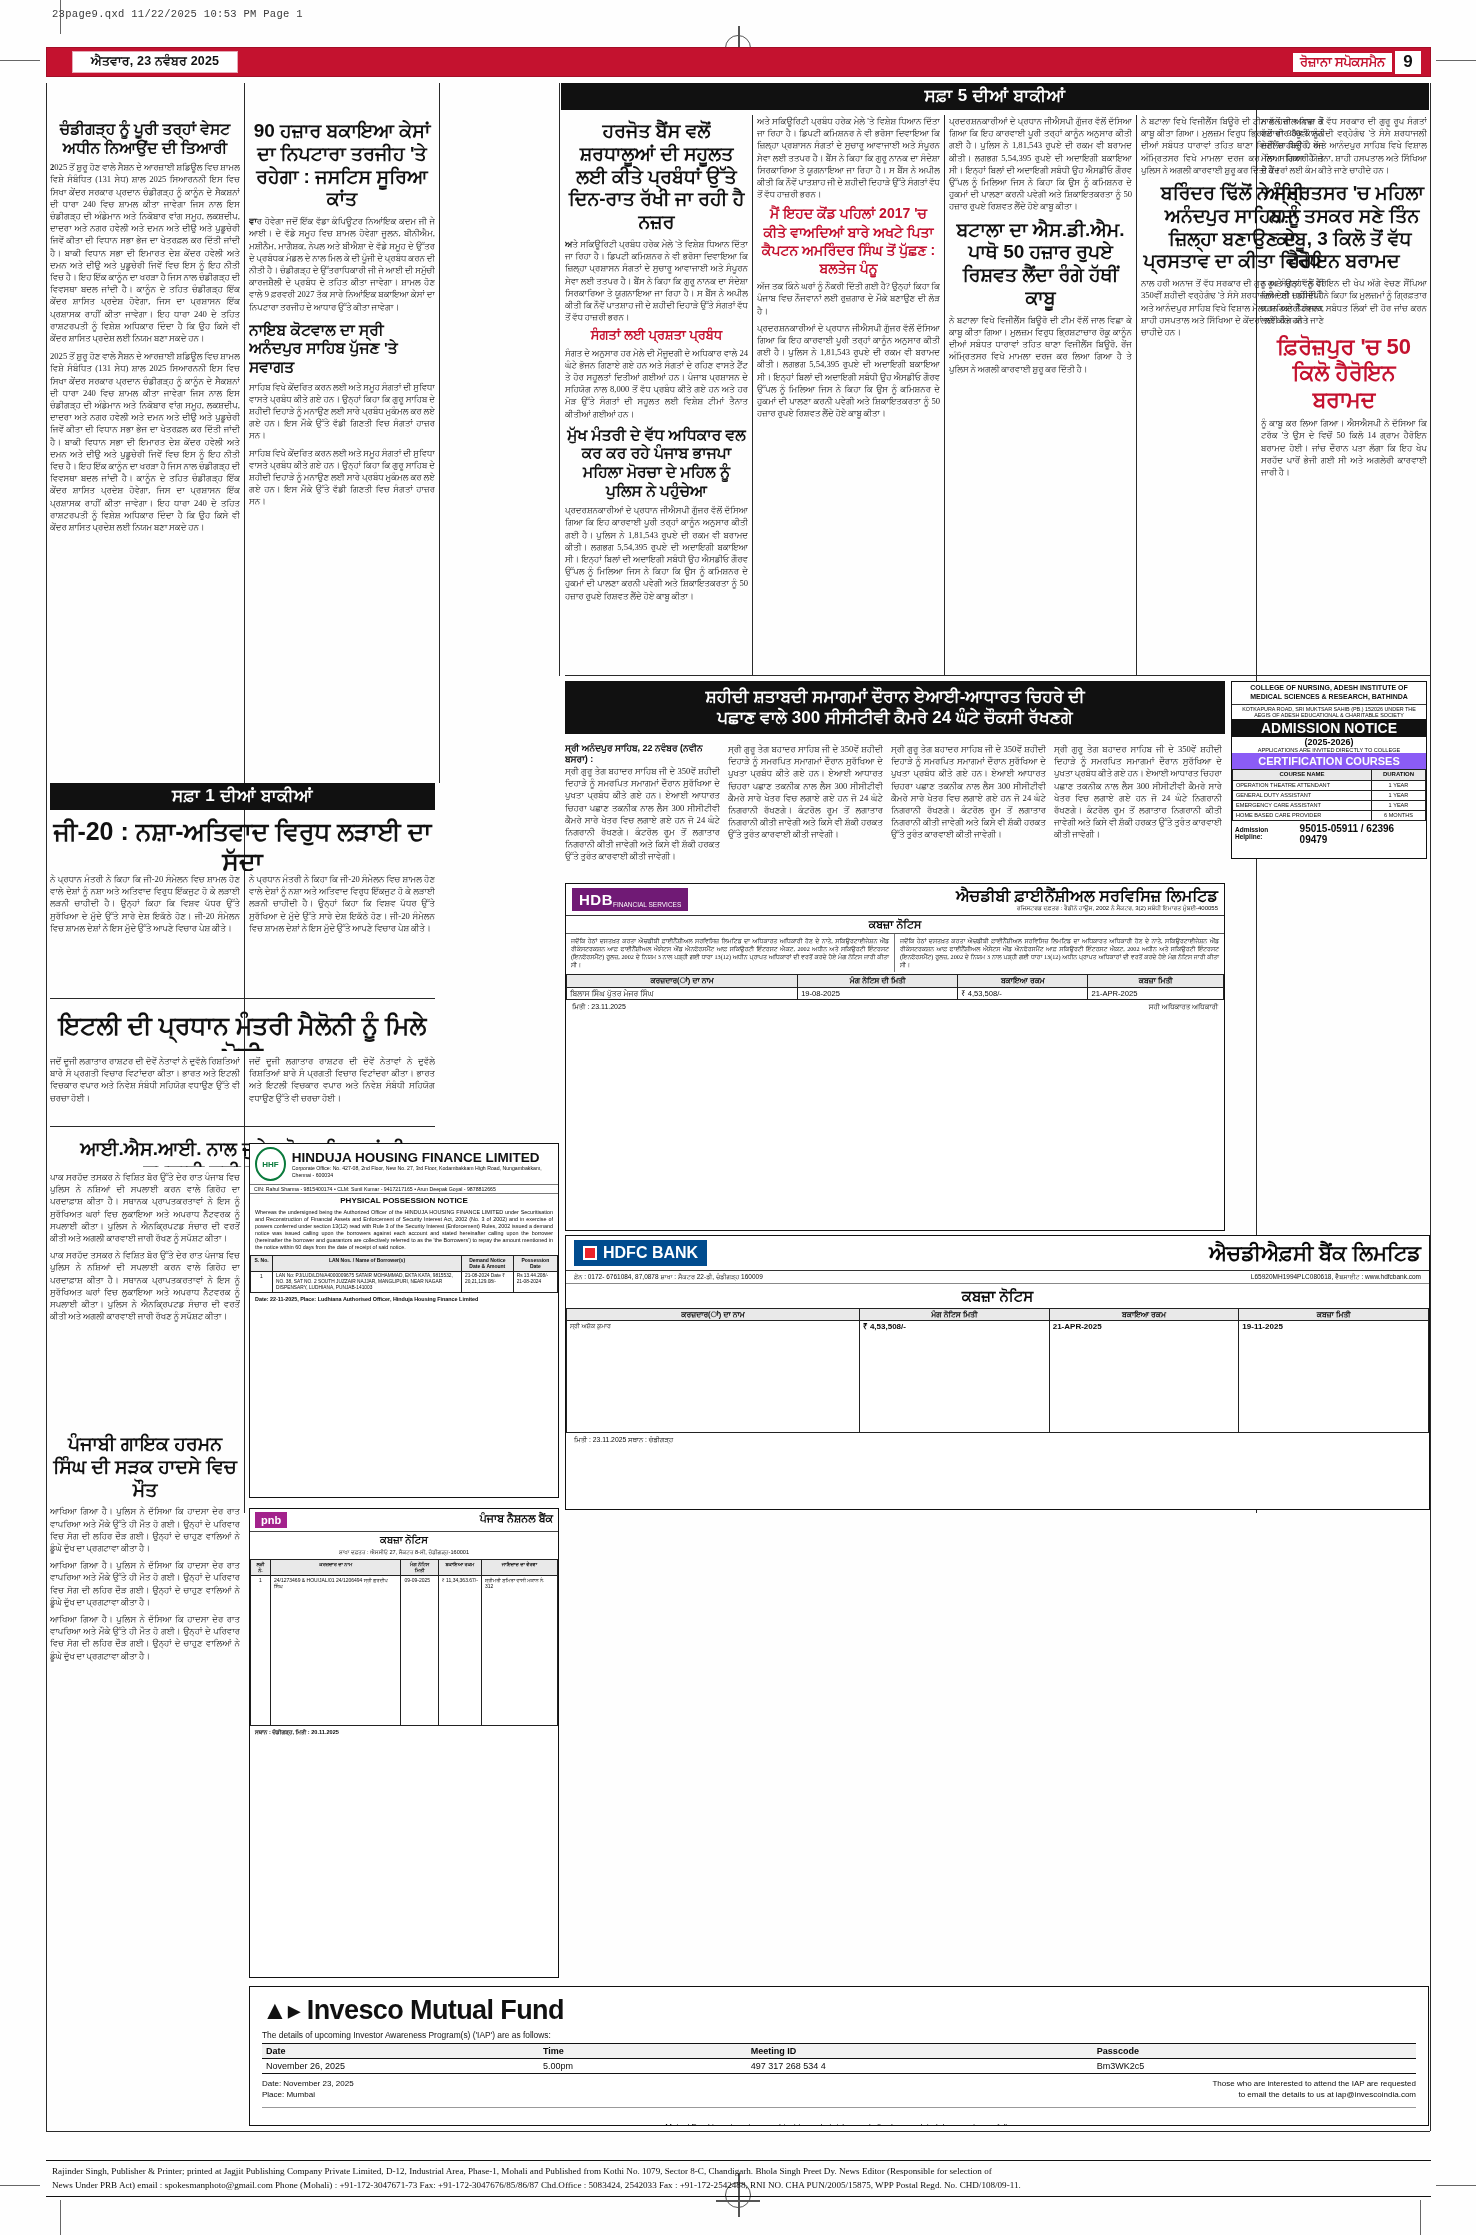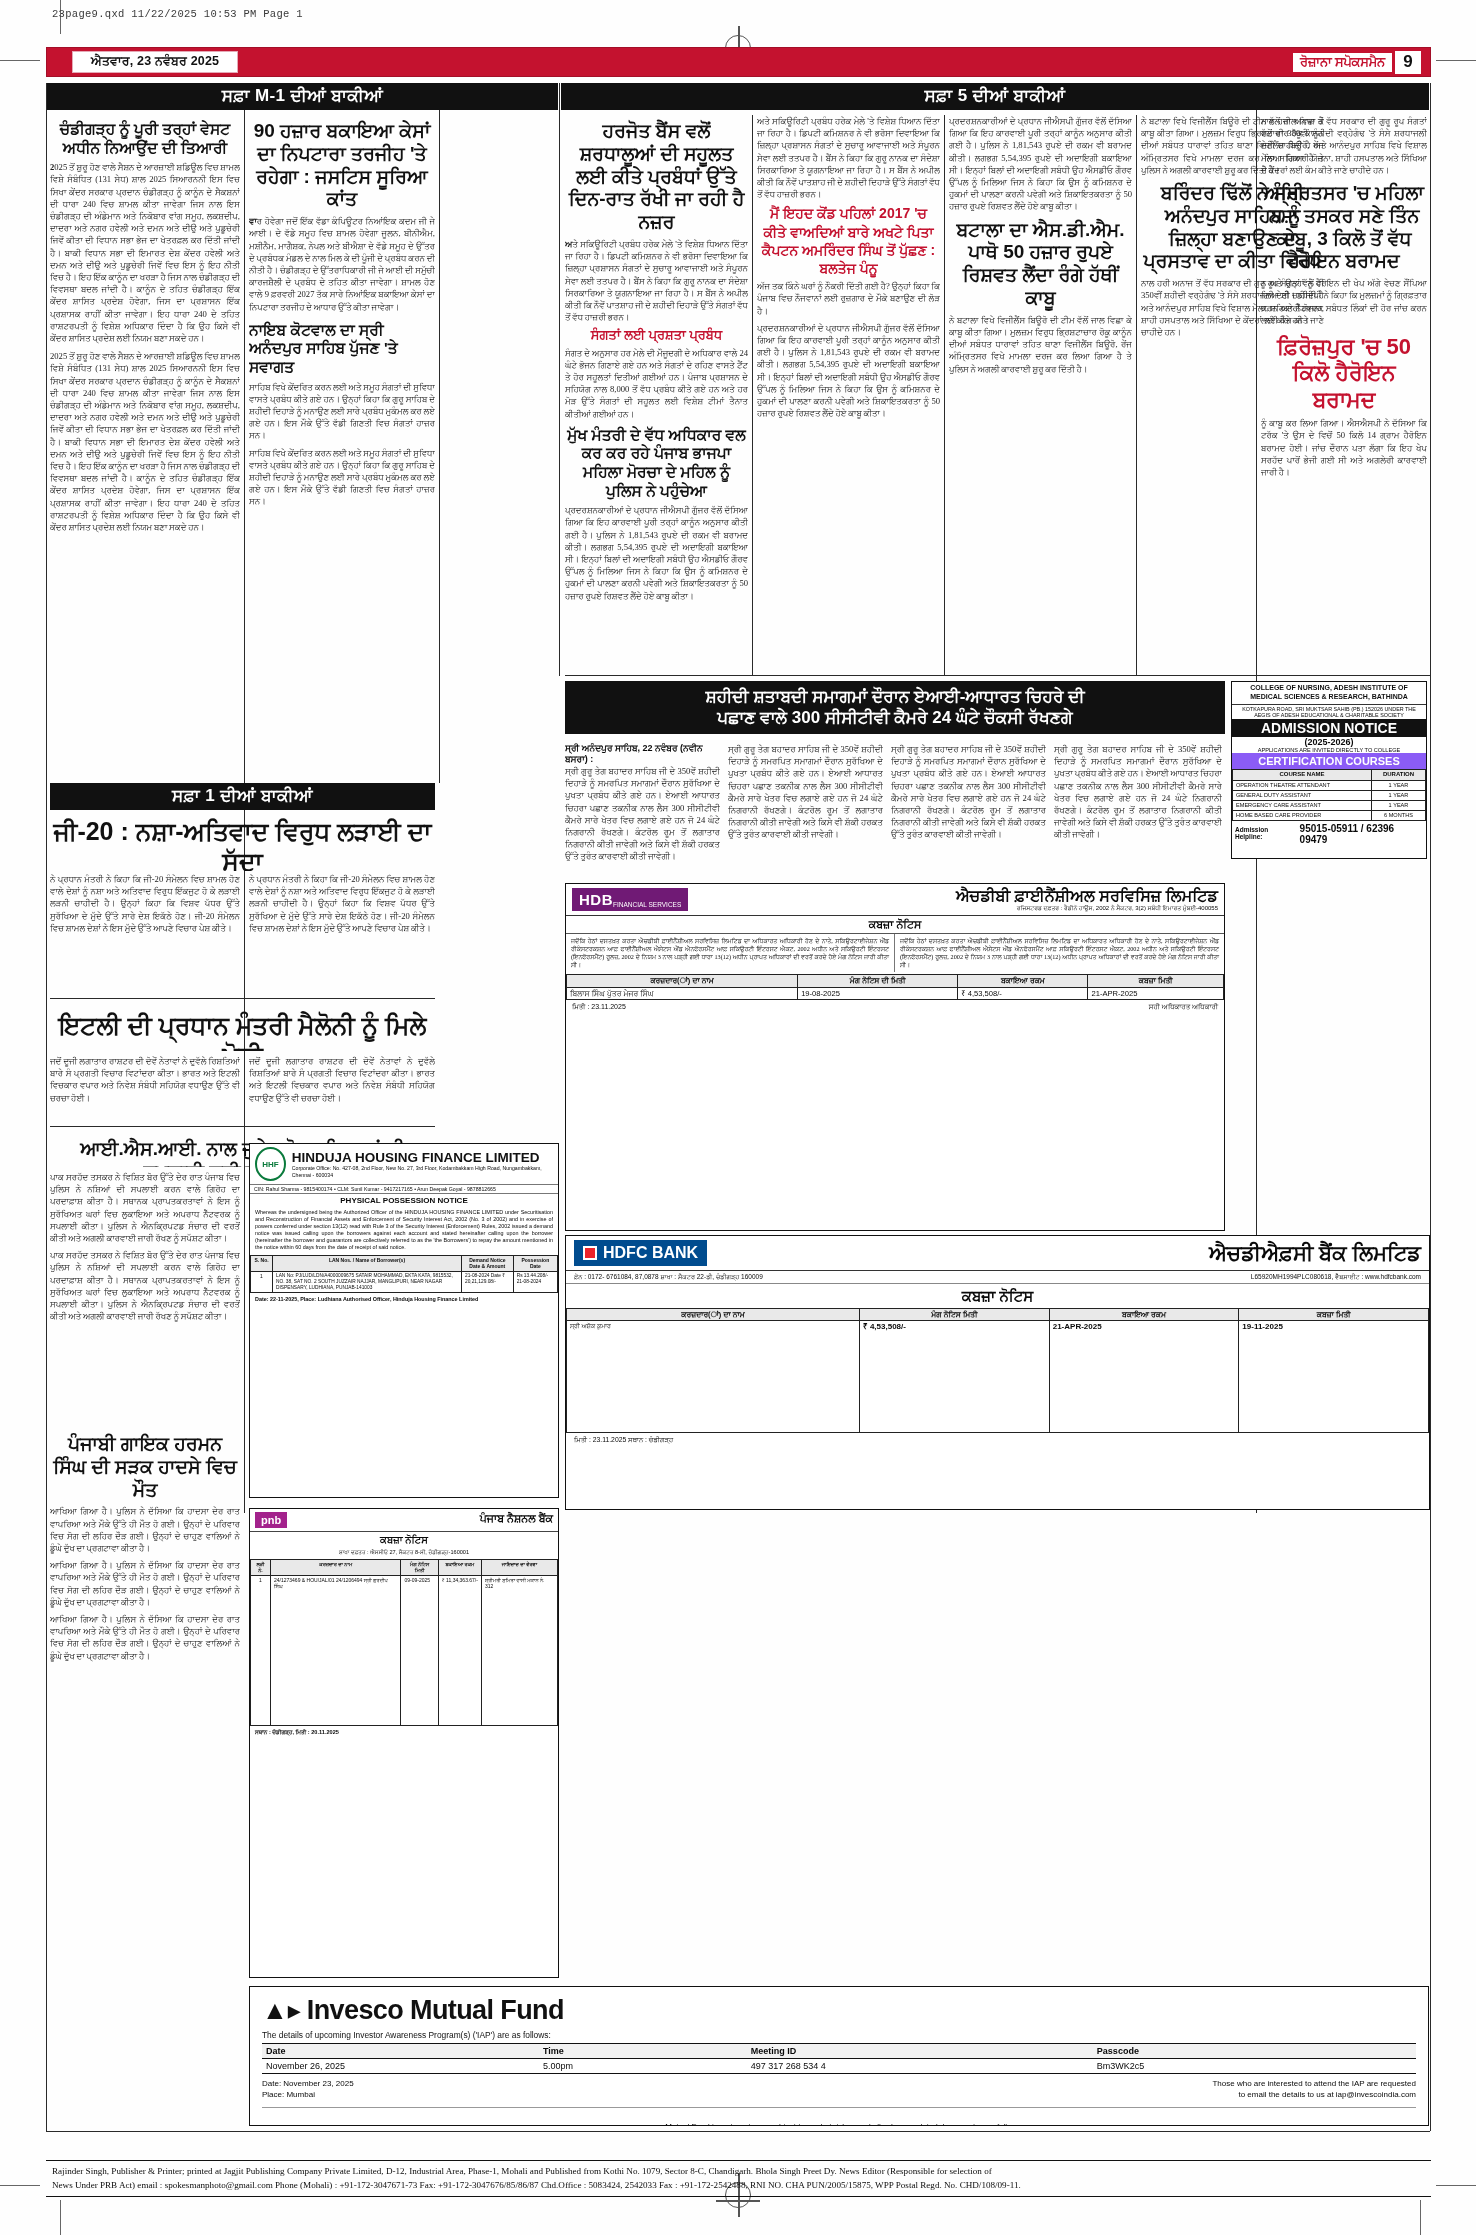--- a/index.html
+++ b/index.html
@@ -288,21 +288,20 @@
       <div class="rule-v" style="left:0;top:0;height:2048px;"></div>
       <div class="rule-v" style="left:198px;top:0;height:1430px;"></div>
       <div class="rule-v" style="left:393px;top:0;height:700px;"></div>
       <div class="rule-v" style="left:513px;top:0;height:593px;"></div>
       <div class="rule-v" style="left:706px;top:32px;height:560px;"></div>
       <div class="rule-v" style="left:898px;top:32px;height:560px;"></div>
       <div class="rule-v" style="left:1090px;top:32px;height:560px;"></div>
       <div class="rule-v" style="left:1210px;top:0;height:1430px;"></div>
       <div class="rule-v" style="left:1384px;top:0;height:2048px;"></div>
 
-      <div class="banner b-lg" style="position:absolute;left:1px;top:0;width:511px;">ਸਫ਼ਾ M-1 ਦੀਆਂ ਬਾਕੀਆਂ</div>
 
       <div class="banner b-lg" style="position:absolute;left:515px;top:0;width:868px;">ਸਫ਼ਾ 5 ਦੀਆਂ ਬਾਕੀਆਂ</div>
 
       <div class="col" style="left:4px;top:32px;width:190px;height:1390px;">
         <div class="hl sz1">ਚੰਡੀਗੜ੍ਹ ਨੂੰ ਪੂਰੀ ਤਰ੍ਹਾਂ ਵੇਸਟ ਅਧੀਨ ਨਿਆਉਂਦ ਦੀ ਤਿਆਰੀ</div>
         <div class="txt lead">2025 ਤੋਂ ਸ਼ੁਰੂ ਹੋਣ ਵਾਲੇ ਸੈਸ਼ਨ ਦੇ ਆਰਜ਼ਾਈ ਸ਼ਡਿਊਲ ਵਿਚ ਸ਼ਾਮਲ ਵਿਸ਼ੇ ਸੰਬੰਧਿਤ (131 ਸੇਧ) ਸ਼ਾਲ 2025 ਸਿਆਰਨਨੀ ਇਸ ਵਿਚ ਸਿਖਾ ਕੇਂਦਰ ਸਰਕਾਰ ਪ੍ਰਦਾਨ ਚੰਡੀਗੜ੍ਹ ਨੂੰ ਕਾਨੂੰਨ ਦੇ ਸੈਕਸ਼ਨਾਂ ਦੀ ਧਾਰਾ 240 ਵਿਚ ਸ਼ਾਮਲ ਕੀਤਾ ਜਾਵੇਗਾ ਜਿਸ ਨਾਲ ਇਸ ਚੰਡੀਗੜ੍ਹ ਦੀ ਅੰਡੇਮਾਨ ਅਤੇ ਨਿਕੋਬਾਰ ਵਾਂਗ ਸਮੂਹ, ਲਕਸ਼ਦੀਪ, ਦਾਦਰਾ ਅਤੇ ਨਗਰ ਹਵੇਲੀ ਅਤੇ ਦਮਨ ਅਤੇ ਦੀਉ ਅਤੇ ਪੁਡੂਚੇਰੀ ਜਿਵੇਂ ਕੀਤਾ ਦੀ ਵਿਧਾਨ ਸਭਾ ਭੇਜ ਦਾ ਖੇਤਰਫ਼ਲ ਕਰ ਦਿੱਤੀ ਜਾਂਦੀ ਹੈ। ਬਾਕੀ ਵਿਧਾਨ ਸਭਾ ਦੀ ਇਮਾਰਤ ਦੇਸ਼ ਕੇਂਦਰ ਹਵੇਲੀ ਅਤੇ ਦਮਨ ਅਤੇ ਦੀਉ ਅਤੇ ਪੁਡੂਚੇਰੀ ਜਿਵੇਂ ਵਿਚ ਇਸ ਨੂੰ ਇਹ ਨੀਤੀ ਵਿਚ ਹੈ। ਇਹ ਇੱਕ ਕਾਨੂੰਨ ਦਾ ਖਰੜਾ ਹੈ ਜਿਸ ਨਾਲ ਚੰਡੀਗੜ੍ਹ ਦੀ ਵਿਵਸਥਾ ਬਦਲ ਜਾਂਦੀ ਹੈ। ਕਾਨੂੰਨ ਦੇ ਤਹਿਤ ਚੰਡੀਗੜ੍ਹ ਇੱਕ ਕੇਂਦਰ ਸ਼ਾਸਿਤ ਪ੍ਰਦੇਸ਼ ਹੋਵੇਗਾ, ਜਿਸ ਦਾ ਪ੍ਰਸ਼ਾਸਨ ਇੱਕ ਪ੍ਰਸ਼ਾਸਕ ਰਾਹੀਂ ਕੀਤਾ ਜਾਵੇਗਾ। ਇਹ ਧਾਰਾ 240 ਦੇ ਤਹਿਤ ਰਾਸ਼ਟਰਪਤੀ ਨੂੰ ਵਿਸ਼ੇਸ਼ ਅਧਿਕਾਰ ਦਿੰਦਾ ਹੈ ਕਿ ਉਹ ਕਿਸੇ ਵੀ ਕੇਂਦਰ ਸ਼ਾਸਿਤ ਪ੍ਰਦੇਸ਼ ਲਈ ਨਿਯਮ ਬਣਾ ਸਕਦੇ ਹਨ।</div>
         <div class="txt" style="margin-top:6px;">2025 ਤੋਂ ਸ਼ੁਰੂ ਹੋਣ ਵਾਲੇ ਸੈਸ਼ਨ ਦੇ ਆਰਜ਼ਾਈ ਸ਼ਡਿਊਲ ਵਿਚ ਸ਼ਾਮਲ ਵਿਸ਼ੇ ਸੰਬੰਧਿਤ (131 ਸੇਧ) ਸ਼ਾਲ 2025 ਸਿਆਰਨਨੀ ਇਸ ਵਿਚ ਸਿਖਾ ਕੇਂਦਰ ਸਰਕਾਰ ਪ੍ਰਦਾਨ ਚੰਡੀਗੜ੍ਹ ਨੂੰ ਕਾਨੂੰਨ ਦੇ ਸੈਕਸ਼ਨਾਂ ਦੀ ਧਾਰਾ 240 ਵਿਚ ਸ਼ਾਮਲ ਕੀਤਾ ਜਾਵੇਗਾ ਜਿਸ ਨਾਲ ਇਸ ਚੰਡੀਗੜ੍ਹ ਦੀ ਅੰਡੇਮਾਨ ਅਤੇ ਨਿਕੋਬਾਰ ਵਾਂਗ ਸਮੂਹ, ਲਕਸ਼ਦੀਪ, ਦਾਦਰਾ ਅਤੇ ਨਗਰ ਹਵੇਲੀ ਅਤੇ ਦਮਨ ਅਤੇ ਦੀਉ ਅਤੇ ਪੁਡੂਚੇਰੀ ਜਿਵੇਂ ਕੀਤਾ ਦੀ ਵਿਧਾਨ ਸਭਾ ਭੇਜ ਦਾ ਖੇਤਰਫ਼ਲ ਕਰ ਦਿੱਤੀ ਜਾਂਦੀ ਹੈ। ਬਾਕੀ ਵਿਧਾਨ ਸਭਾ ਦੀ ਇਮਾਰਤ ਦੇਸ਼ ਕੇਂਦਰ ਹਵੇਲੀ ਅਤੇ ਦਮਨ ਅਤੇ ਦੀਉ ਅਤੇ ਪੁਡੂਚੇਰੀ ਜਿਵੇਂ ਵਿਚ ਇਸ ਨੂੰ ਇਹ ਨੀਤੀ ਵਿਚ ਹੈ। ਇਹ ਇੱਕ ਕਾਨੂੰਨ ਦਾ ਖਰੜਾ ਹੈ ਜਿਸ ਨਾਲ ਚੰਡੀਗੜ੍ਹ ਦੀ ਵਿਵਸਥਾ ਬਦਲ ਜਾਂਦੀ ਹੈ। ਕਾਨੂੰਨ ਦੇ ਤਹਿਤ ਚੰਡੀਗੜ੍ਹ ਇੱਕ ਕੇਂਦਰ ਸ਼ਾਸਿਤ ਪ੍ਰਦੇਸ਼ ਹੋਵੇਗਾ, ਜਿਸ ਦਾ ਪ੍ਰਸ਼ਾਸਨ ਇੱਕ ਪ੍ਰਸ਼ਾਸਕ ਰਾਹੀਂ ਕੀਤਾ ਜਾਵੇਗਾ। ਇਹ ਧਾਰਾ 240 ਦੇ ਤਹਿਤ ਰਾਸ਼ਟਰਪਤੀ ਨੂੰ ਵਿਸ਼ੇਸ਼ ਅਧਿਕਾਰ ਦਿੰਦਾ ਹੈ ਕਿ ਉਹ ਕਿਸੇ ਵੀ ਕੇਂਦਰ ਸ਼ਾਸਿਤ ਪ੍ਰਦੇਸ਼ ਲਈ ਨਿਯਮ ਬਣਾ ਸਕਦੇ ਹਨ।</div>
       </div>
 
       <div class="col" style="left:203px;top:32px;width:186px;height:660px;">

